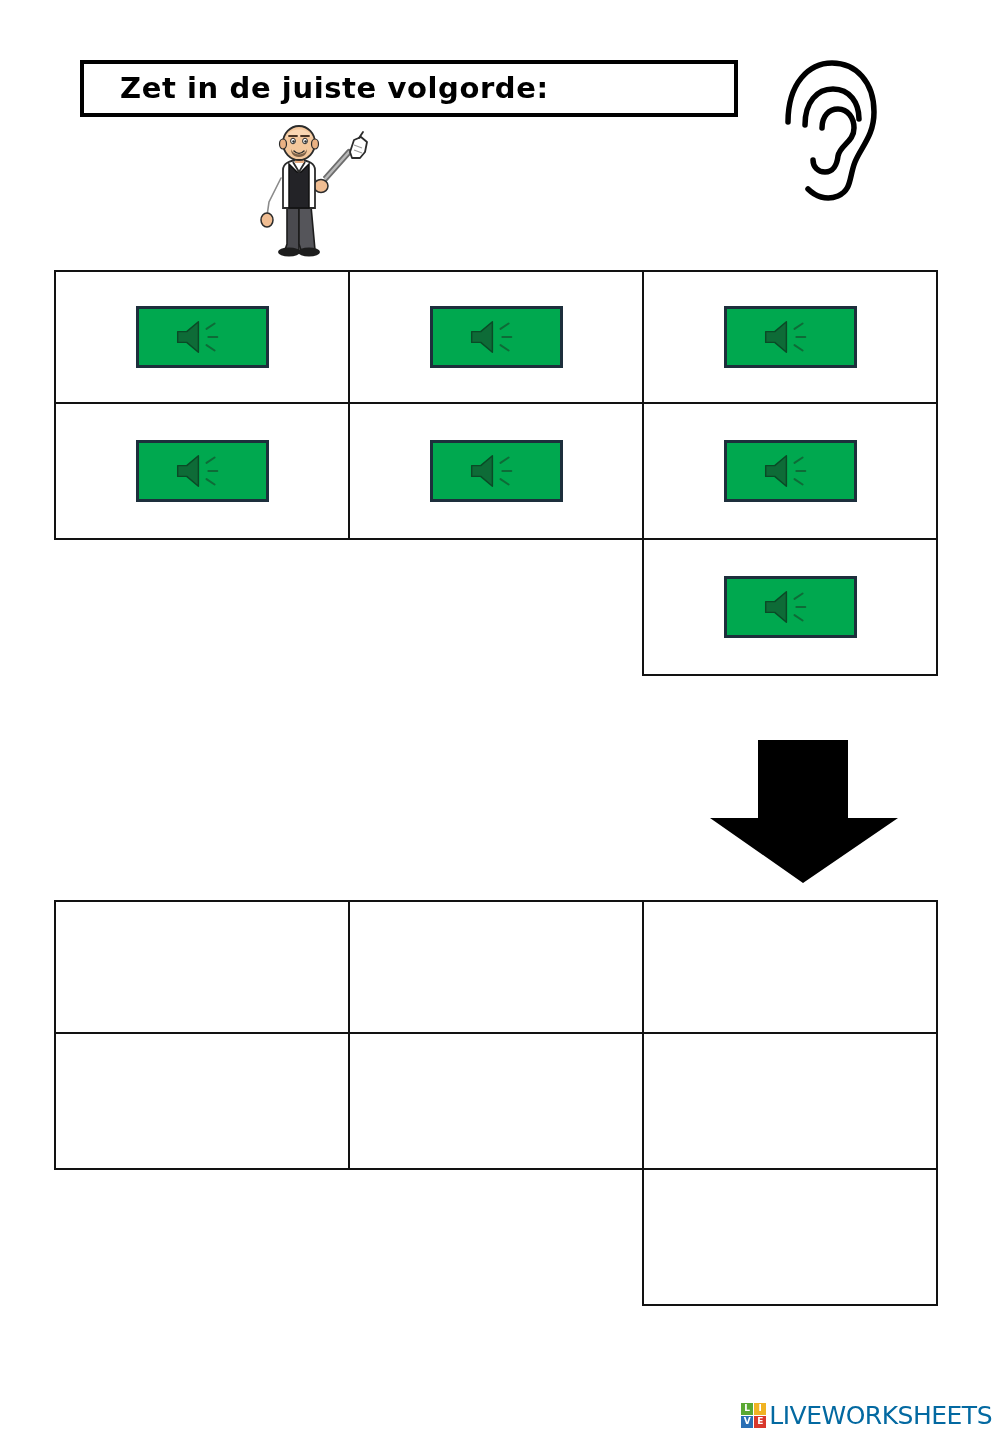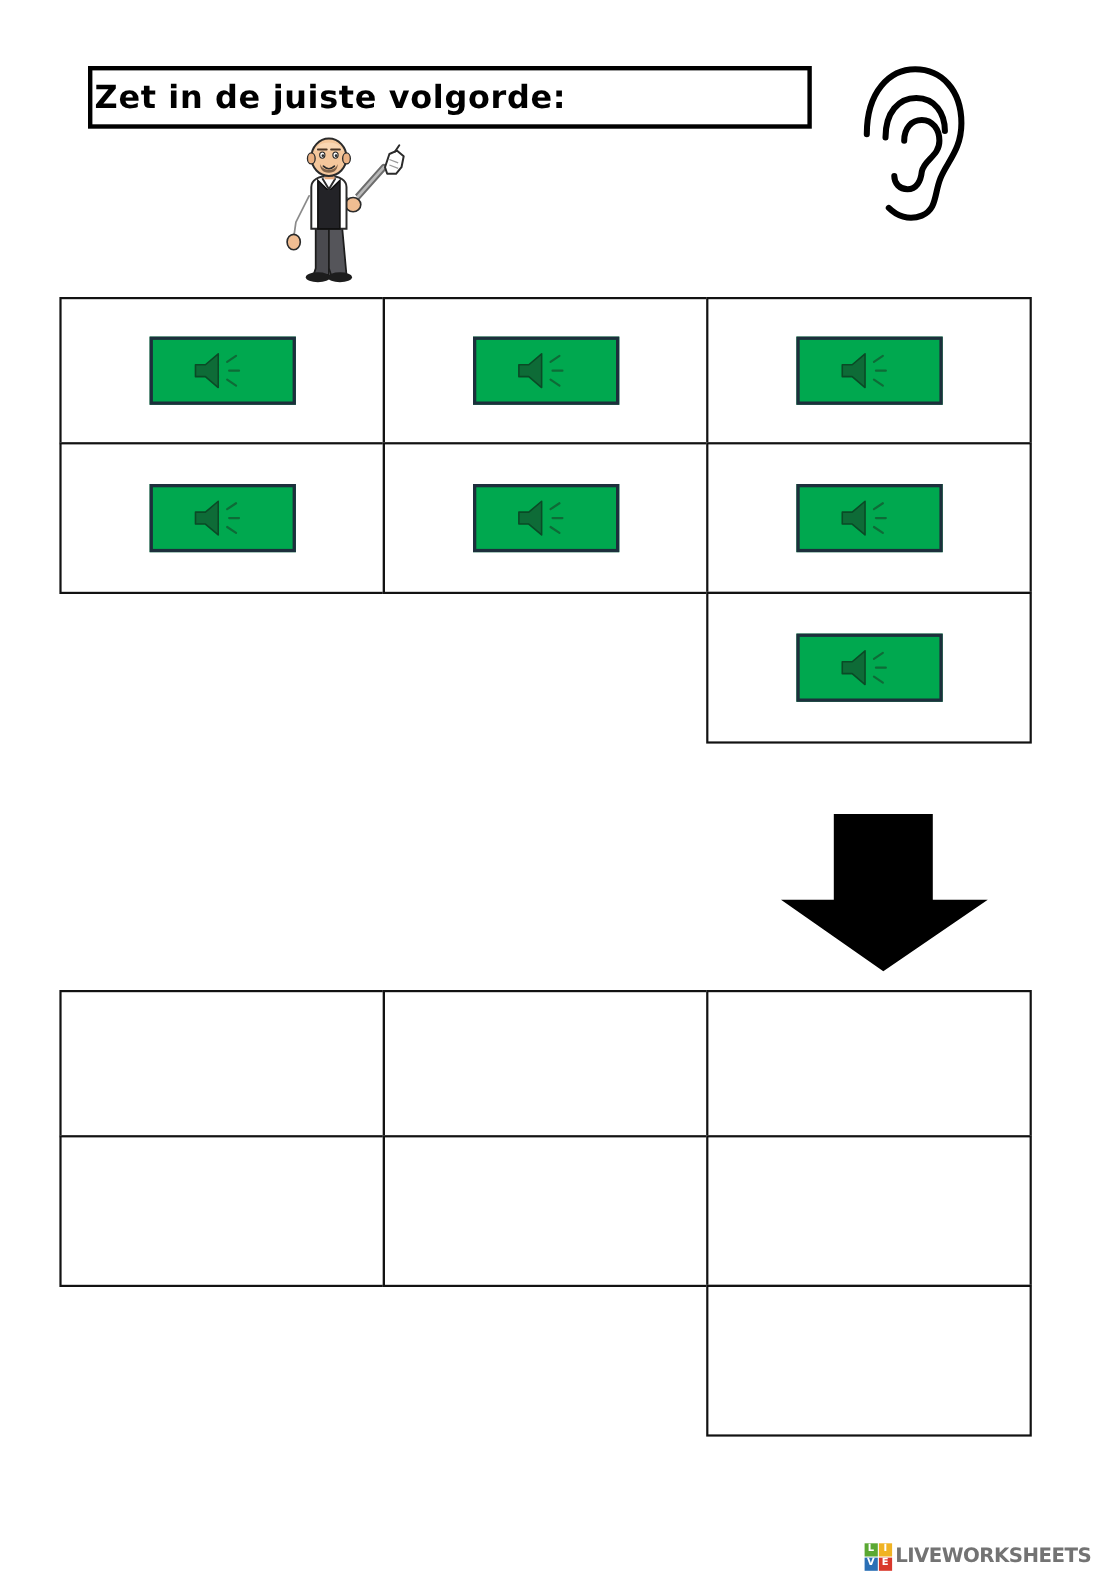--- a/index.html
+++ b/index.html
@@ -35,21 +35,21 @@
     box-sizing: border-box;
     display: flex;
     align-items: center;
   }
   .title-text {
     font-family: "DejaVu Sans", "Liberation Sans", sans-serif;
     font-size: 29px;
     font-weight: 700;
     color: #000000;
     letter-spacing: 0.6px;
-    padding-left: 2px;
+    padding-left: 36px;
     white-space: nowrap;
     line-height: 1;
   }
 
   
   .ear-icon {
     position: absolute;
     left: 776px;
     top: 50px;
     width: 110px;
@@ -132,23 +132,23 @@
     font-weight: 700;
     color: #ffffff;
     line-height: 1;
   }
   .lw-sq.green  { background: #5aa832; }
   .lw-sq.yellow { background: #f0b323; }
   .lw-sq.blue   { background: #2a6fb5; }
   .lw-sq.red    { background: #d9382c; }
   .lw-wordmark {
     font-family: "DejaVu Sans", "Liberation Sans", sans-serif;
-    font-size: 18px;
-    font-weight: 700;
-    color: #737373;
+    font-size: 25px;
+    font-weight: 400;
+    color: #0369a1;
     letter-spacing: -0.5px;
     line-height: 1;
   }
 </style>
 </head>
 <body>
 
 <div class="sheet">
 
   <div class="title-box">

